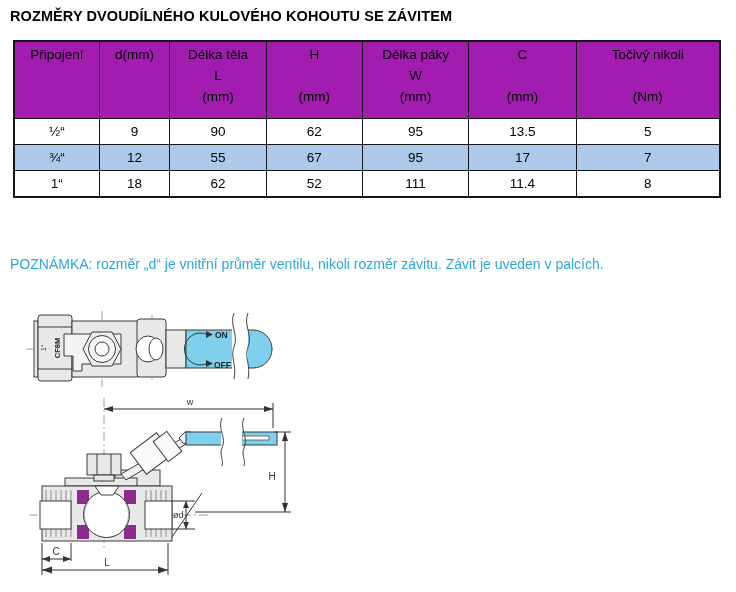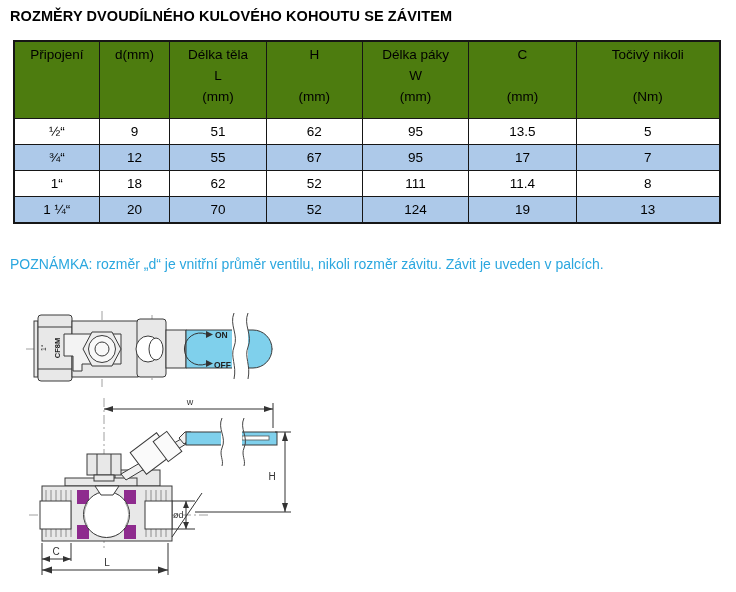--- a/index.html
+++ b/index.html
@@ -12,21 +12,21 @@
     letter-spacing:0.1px; white-space:nowrap;
   }
   table.dim-table {
     position:absolute; left:13px; top:40px; width:708px;
     border-collapse:collapse; table-layout:fixed; border:2px solid #161616;
   }
   table.dim-table th, table.dim-table td {
     border:1px solid #161616; text-align:center; font-size:13.5px; overflow:hidden;
   }
   table.dim-table th {
-    background:#4d7c0f; font-weight:normal; vertical-align:top;
+    background:#a21caf; font-weight:normal; vertical-align:top;
     padding:3px 2px 4px 2px; white-space:pre-line; line-height:1.55; height:69px;
   }
   table.dim-table td { height:25px; padding:0; background:#fff; }
   table.dim-table tr.alt td { background:#ADC9E9; }
   #note {
     position:absolute; left:10px; top:256px; font-size:14px; color:#2BA7DF; white-space:nowrap;
   }
   .drawing { position:absolute; }
   #top-view { left:18px; top:297px; }
   #section-view { left:25px; top:394px; }
@@ -73,21 +73,21 @@
 (mm)</th>
         <th>Točivý nikoli
 
 (Nm)</th>
       </tr>
     </thead>
     <tbody>
       <tr>
         <td>½“</td>
         <td>9</td>
-        <td>51</td>
+        <td>90</td>
         <td>62</td>
         <td>95</td>
         <td>13.5</td>
         <td>5</td>
       </tr>
       <tr class="alt">
         <td>¾“</td>
         <td>12</td>
         <td>55</td>
         <td>67</td>
@@ -96,29 +96,20 @@
         <td>7</td>
       </tr>
       <tr>
         <td>1“</td>
         <td>18</td>
         <td>62</td>
         <td>52</td>
         <td>111</td>
         <td>11.4</td>
         <td>8</td>
-      </tr>
-      <tr class="alt">
-        <td>1 ¼“</td>
-        <td>20</td>
-        <td>70</td>
-        <td>52</td>
-        <td>124</td>
-        <td>19</td>
-        <td>13</td>
       </tr>
     </tbody>
   </table>
 
   <div id="note">POZNÁMKA: rozměr „d“ je vnitřní průměr ventilu, nikoli rozměr závitu. Závit je uveden v palcích.</div>
 
   <svg id="top-view" class="drawing" width="262" height="100" viewBox="0 0 262 100">
     <g stroke="#3a3a3a" stroke-width="1" fill="#E8E8E8">
 
       <line x1="8" y1="52" x2="258" y2="52" stroke="#888" stroke-width="0.8" stroke-dasharray="9 3 2 3" fill="none"></line>

